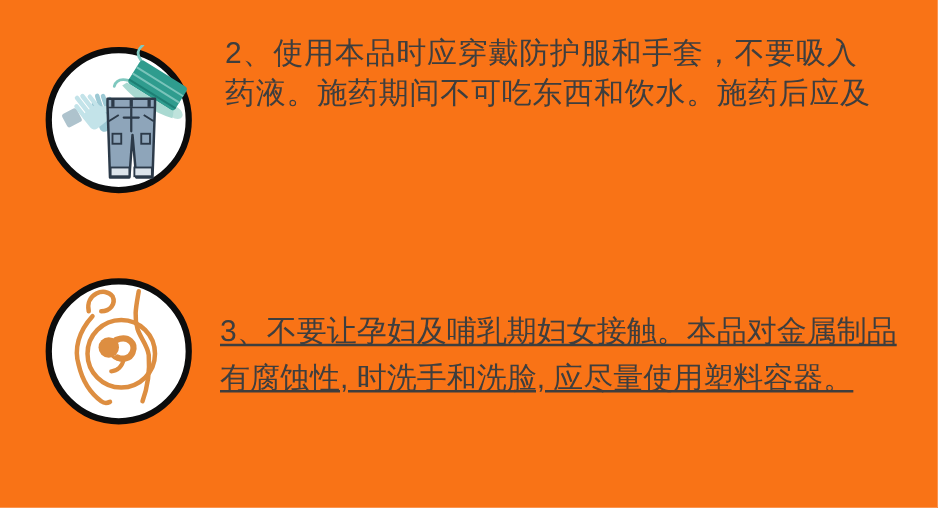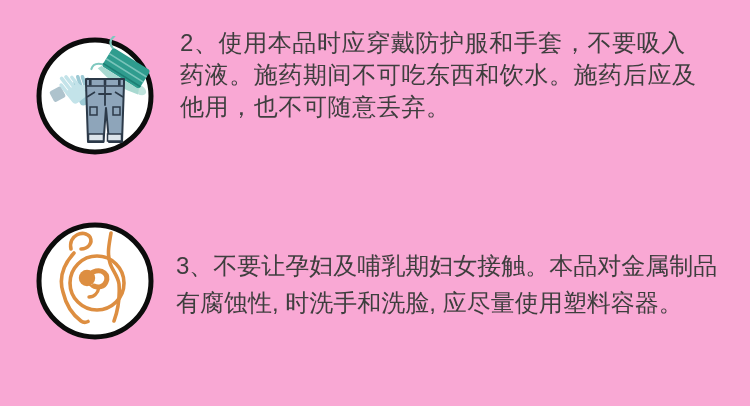--- a/index.html
+++ b/index.html
@@ -10,21 +10,21 @@
     width: 750px;
     height: 406px;
     background: #ffffff;
     overflow: hidden;
     font-family: "Liberation Sans", sans-serif;
   }
   .page {
     position: relative;
     width: 750px;
     height: 406px;
-    background: #f9a8d4;
+    background: #f97316;
   }
   .icon-wrap {
     position: absolute;
     width: 120px;
     height: 120px;
   }
   .icon-1 { left: 35px; top: 36px; }
   .icon-2 { left: 35px; top: 221px; }
   .text-block {
     position: absolute;
@@ -44,20 +44,21 @@
     color: #3e3e3e;
     font-family: "Liberation Sans", sans-serif;
   }
   .text-block-1 .line {
     line-height: 32px;
     letter-spacing: 0.6px;
   }
   .text-block-2 .line {
     line-height: 37px;
     letter-spacing: 0px;
+    text-decoration: underline;
   }
 </style>
 </head>
 <body>
 
 <div class="page">
 
   <section>
     <div class="icon-wrap icon-1">
       <svg width="120" height="120" viewBox="0 0 120 120">
@@ -104,21 +105,20 @@
           <rect x="5" y="29" width="7" height="8" fill="none" stroke="#2c3a49" stroke-width="1.5"></rect>
           <rect x="28" y="29" width="7" height="8" fill="none" stroke="#2c3a49" stroke-width="1.5"></rect>
           <rect x="3.5" y="56" width="15" height="7" fill="#dce4eb" stroke="#2c3a49" stroke-width="1.5"></rect>
           <rect x="22.5" y="56" width="14" height="7" fill="#dce4eb" stroke="#2c3a49" stroke-width="1.5"></rect>
         </g>
       </svg>
     </div>
     <div class="text-block text-block-1">
       <div class="line">2、使用本品时应穿戴防护服和手套，不要吸入</div>
       <div class="line">药液。施药期间不可吃东西和饮水。施药后应及</div>
-      <div class="line">他用，也不可随意丢弃。</div>
     </div>
   </section>
 
   <section>
     <div class="icon-wrap icon-2">
       <svg width="120" height="120" viewBox="0 0 120 120">
         <circle cx="60" cy="60" r="56" fill="#ffffff" stroke="#0c0c0c" stroke-width="5"></circle>
         <g fill="none" stroke="#dd8e41" stroke-width="3.6" stroke-linecap="round">
           <path d="M36,28 C33,14 49,8 55,16 C58,22 53,28 46,28"></path>
           <path d="M39,32 C28,44 24,58 28,71 C31,84 38,94 46,100 C48,101.5 51,101.5 53,100.5"></path>

